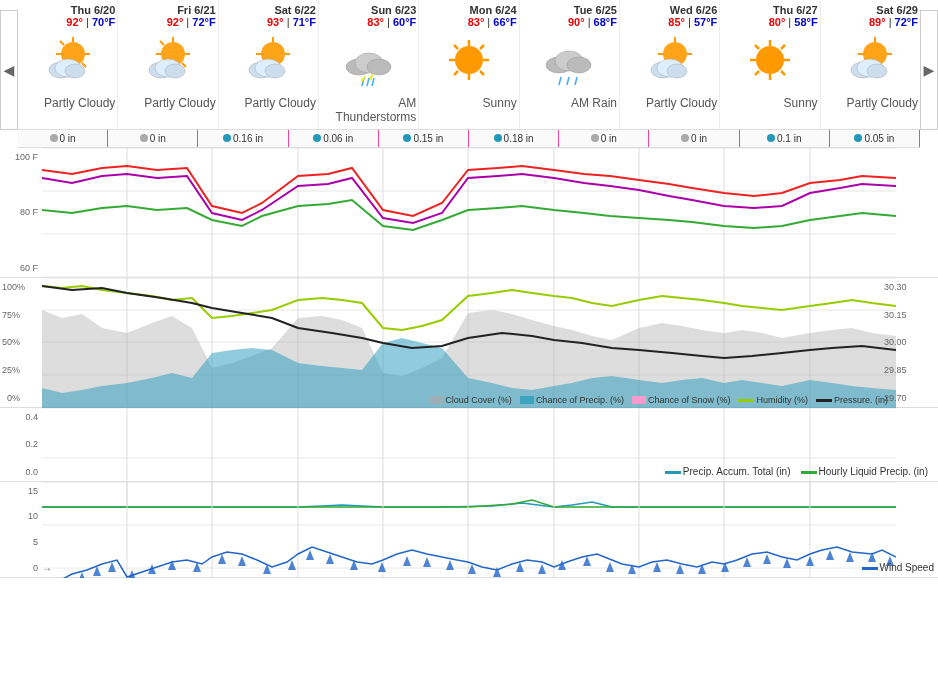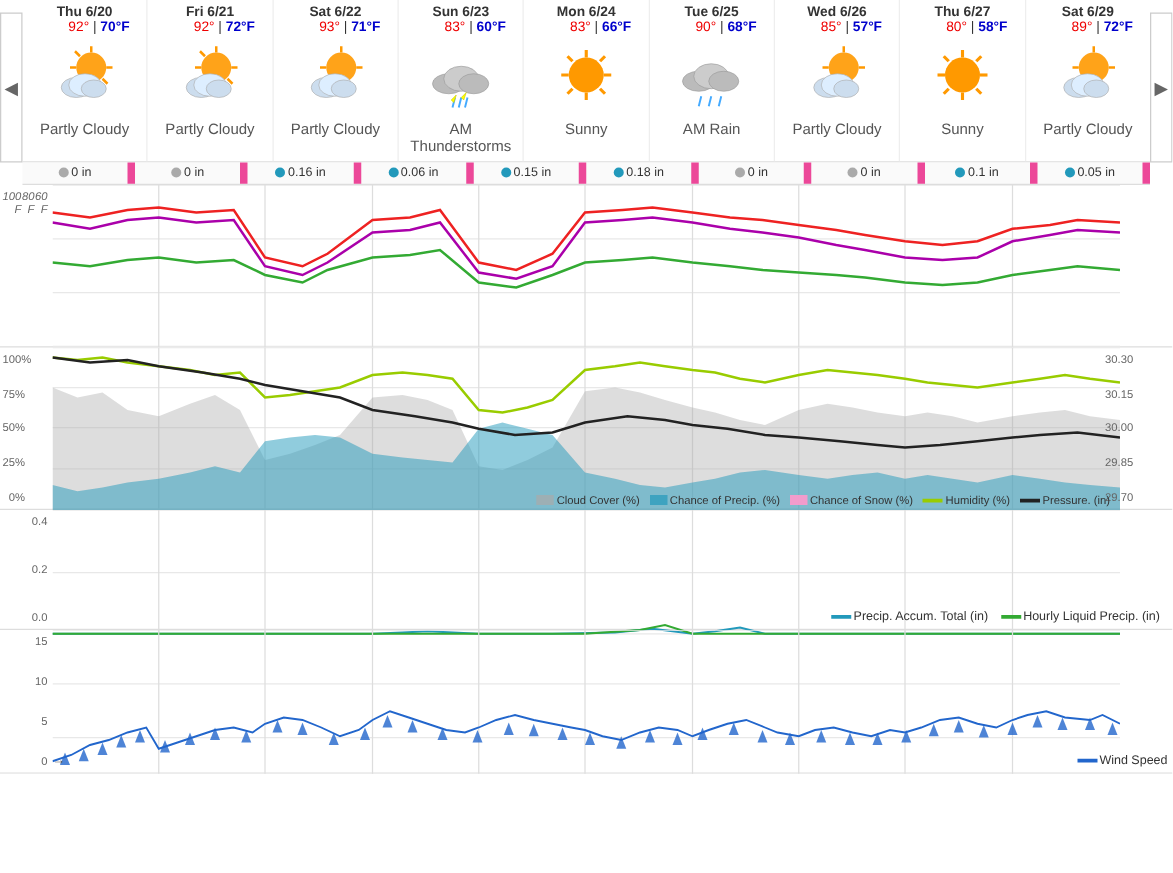--- a/index.html
+++ b/index.html
@@ -2,33 +2,33 @@
 <html><head>
   <meta charset="utf-8">
   <style>
     * { box-sizing: border-box; margin: 0; padding: 0; }
     body { font-family: Arial, sans-serif; font-size: 11px; background: #fff; color: #333; width: 938px; }
     
     .weather-container { width: 938px; overflow: hidden; }
     
     
     .days-header { display: flex; border-bottom: 1px solid #ddd; }
-    .day-col { flex: 1; text-align: center; padding: 4px 2px; border-right: 1px solid #eee; }
+    .day-col { flex: 1; text-align: right; padding: 4px 2px; border-right: 1px solid #eee; }
     .day-col:last-child { border-right: none; }
     .day-name { font-weight: bold; color: #333; font-size: 11px; }
     .day-temps { font-size: 11px; }
-    .temp-high { color: #e00; font-weight: normal; margin-left: 23px; }
+    .temp-high { color: #e00; font-weight: bold; margin-left: 23px; }
     .temp-low { color: #00c; font-weight: bold; }
     
     .weather-icon { width: 60px; height: 60px; margin: 4px auto; display: block; }
     .condition { font-size: 12px; color: #555; line-height: 1.2; min-height: 24px; }
     
     
     .precip-row { display: flex; border-bottom: 1px solid #ddd; background: #fafafa; }
-    .precip-col { flex: 1; text-align: center; padding: 3px 2px; border-right: 6px solid #ec4899; font-size: 10px; display: flex; align-items: center; justify-content: center; gap: 2px; }
+    .precip-col { flex: 1; text-align: center; padding: 3px 2px; border-right: 1px solid #ec4899; font-size: 10px; display: flex; align-items: center; justify-content: center; gap: 2px; }
     .precip-dot { width: 8px; height: 8px; border-radius: 50%; display: inline-block; }
     .dot-gray { background: #aaa; }
     .dot-blue { background: #29b; }
     .nav-btn { position: absolute; top: 60px; z-index: 10; background: #fff; border: 1px solid #ccc; width: 20px; height: 40px; cursor: pointer; display: flex; align-items: center; justify-content: center; font-size: 14px; color: #666; }
     .nav-left { left: 0; }
     .nav-right { right: 0; }
     
     
     .chart-area { position: relative; border-bottom: 1px solid #ddd; }
   </style>
@@ -200,21 +200,21 @@
       <div class="precip-col"><span class="precip-dot dot-blue"></span> 0.15 in</div>
       <div class="precip-col"><span class="precip-dot dot-blue"></span> 0.18 in</div>
       <div class="precip-col"><span class="precip-dot dot-gray"></span> 0 in</div>
       <div class="precip-col"><span class="precip-dot dot-gray"></span> 0 in</div>
       <div class="precip-col"><span class="precip-dot dot-blue"></span> 0.1 in</div>
       <div class="precip-col"><span class="precip-dot dot-blue"></span> 0.05 in</div>
     </div>
   </div>
 
   <div class="chart-area" style="height:130px;position:relative;border-bottom:1px solid #ddd;">
-    <div style="position:absolute;left:0;top:0;bottom:0;width:42px;display:flex;flex-direction:row;justify-content:space-between;padding:4px 4px 4px 2px;font-size:9px;color:#666;text-align:right;font-style:italic;">
+    <div style="position:absolute;left:0;top:0;bottom:0;width:42px;display:flex;flex-direction:column;justify-content:space-between;padding:4px 4px 4px 2px;font-size:9px;color:#666;text-align:right;">
       <span>100 F</span>
       <span>80 F</span>
       <span>60 F</span>
     </div>
     <svg style="display:block;margin:0 42px;width:calc(100% - 84px);height:130px;" viewBox="0 0 854 130" preserveAspectRatio="none">
 
       <line x1="0" y1="0" x2="854" y2="0" stroke="#e8e8e8" stroke-width="1"></line>
       <line x1="0" y1="43" x2="854" y2="43" stroke="#e8e8e8" stroke-width="1"></line>
       <line x1="0" y1="86" x2="854" y2="86" stroke="#e8e8e8" stroke-width="1"></line>
       <line x1="0" y1="129" x2="854" y2="129" stroke="#e8e8e8" stroke-width="1"></line>
@@ -282,21 +282,21 @@
 
     <div style="position:absolute;right:50px;bottom:2px;display:flex;flex-wrap:wrap;gap:8px;font-size:9px;">
       <span><span style="display:inline-block;width:14px;height:8px;background:#aaa;opacity:0.7;vertical-align:middle;margin-right:2px;"></span>Cloud Cover (%)</span>
       <span><span style="display:inline-block;width:14px;height:8px;background:#29b;opacity:0.7;vertical-align:middle;margin-right:2px;"></span>Chance of Precip. (%)</span>
       <span><span style="display:inline-block;width:14px;height:8px;background:#f9c;opacity:0.9;vertical-align:middle;margin-right:2px;"></span>Chance of Snow (%)</span>
       <span><span style="display:inline-block;width:16px;height:3px;background:#9c0;vertical-align:middle;margin-right:2px;"></span>Humidity (%)</span>
       <span><span style="display:inline-block;width:16px;height:3px;background:#222;vertical-align:middle;margin-right:2px;"></span>Pressure. (in)</span>
     </div>
   </div>
 
-  <div class="chart-area" style="height:96px;position:relative;border-bottom:1px solid #ddd;">
+  <div class="chart-area" style="height:74px;position:relative;border-bottom:1px solid #ddd;">
     <div style="position:absolute;left:0;top:0;bottom:0;width:42px;display:flex;flex-direction:column;justify-content:space-between;padding:4px 4px 4px 2px;font-size:9px;color:#666;text-align:right;">
       <span>0.4</span>
       <span>0.2</span>
       <span>0.0</span>
     </div>
     <svg style="display:block;margin:0 42px;width:calc(100% - 84px);height:100px;" viewBox="0 0 854 100" preserveAspectRatio="none">
 
       <line x1="0" y1="0" x2="854" y2="0" stroke="#e8e8e8" stroke-width="1"></line>
       <line x1="0" y1="50" x2="854" y2="50" stroke="#e8e8e8" stroke-width="1"></line>
       <line x1="0" y1="99" x2="854" y2="99" stroke="#e8e8e8" stroke-width="1"></line>
@@ -315,21 +315,21 @@
 
       <polyline points="0,99 30,99 60,99 85,99 170,99 256,99 341,99 380,99 426,99 470,96 490,92 512,99 597,99 682,99 768,99 854,99" fill="none" stroke="#3a3" stroke-width="1.5"></polyline>
     </svg>
 
     <div style="position:absolute;right:10px;bottom:4px;display:flex;gap:10px;font-size:10px;text-align:center;">
       <span><span style="display:inline-block;width:16px;height:3px;background:#29b;vertical-align:middle;margin-right:2px;"></span>Precip. Accum. Total (in)</span>
       <span><span style="display:inline-block;width:16px;height:3px;background:#3a3;vertical-align:middle;margin-right:2px;"></span>Hourly Liquid Precip. (in)</span>
     </div>
   </div>
 
-  <div class="chart-area" style="height:115px;position:relative;">
+  <div class="chart-area" style="height:96px;position:relative;">
     <div style="position:absolute;left:0;top:0;bottom:0;width:42px;display:flex;flex-direction:column;justify-content:space-between;padding:4px 4px 4px 2px;font-size:9px;color:#666;text-align:right;">
       <span>15</span>
       <span>10</span>
       <span>5</span>
       <span>0</span>
     </div>
     <svg style="display:block;margin:0 42px;width:calc(100% - 84px);height:130px;" viewBox="0 0 854 130" preserveAspectRatio="none">
 
       <line x1="0" y1="0" x2="854" y2="0" stroke="#e8e8e8" stroke-width="1"></line>
       <line x1="0" y1="43" x2="854" y2="43" stroke="#e8e8e8" stroke-width="1"></line>

